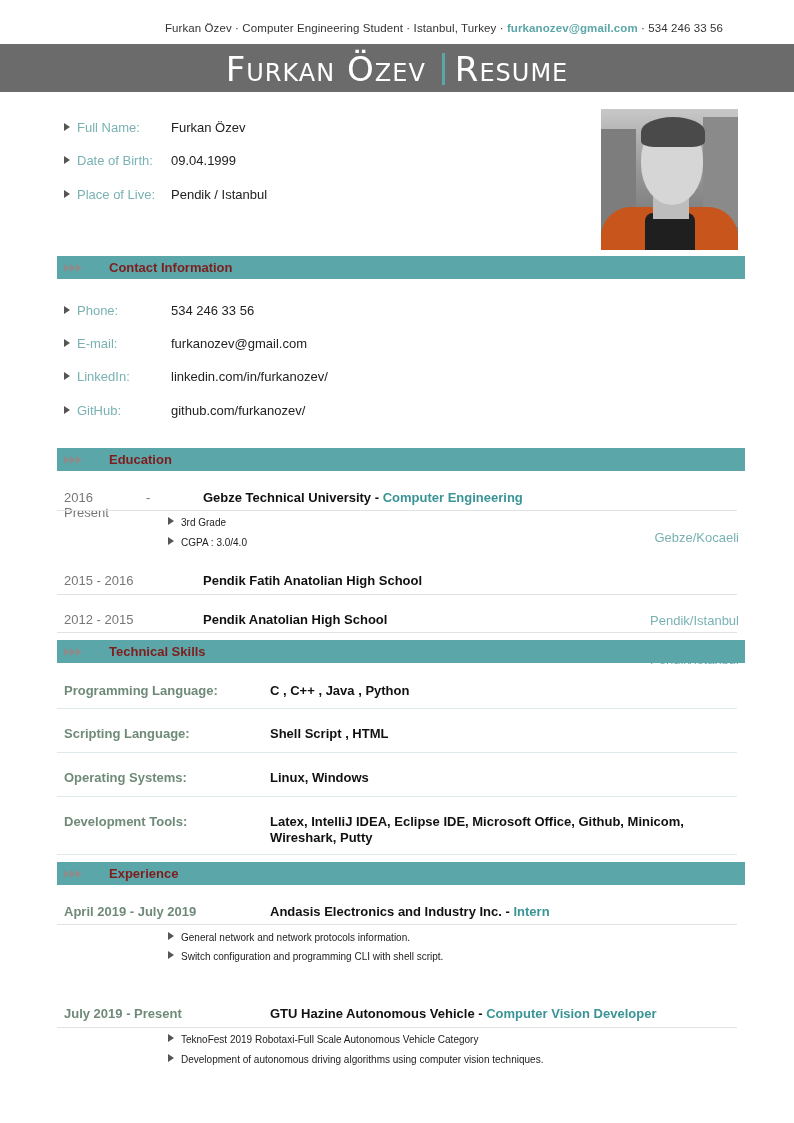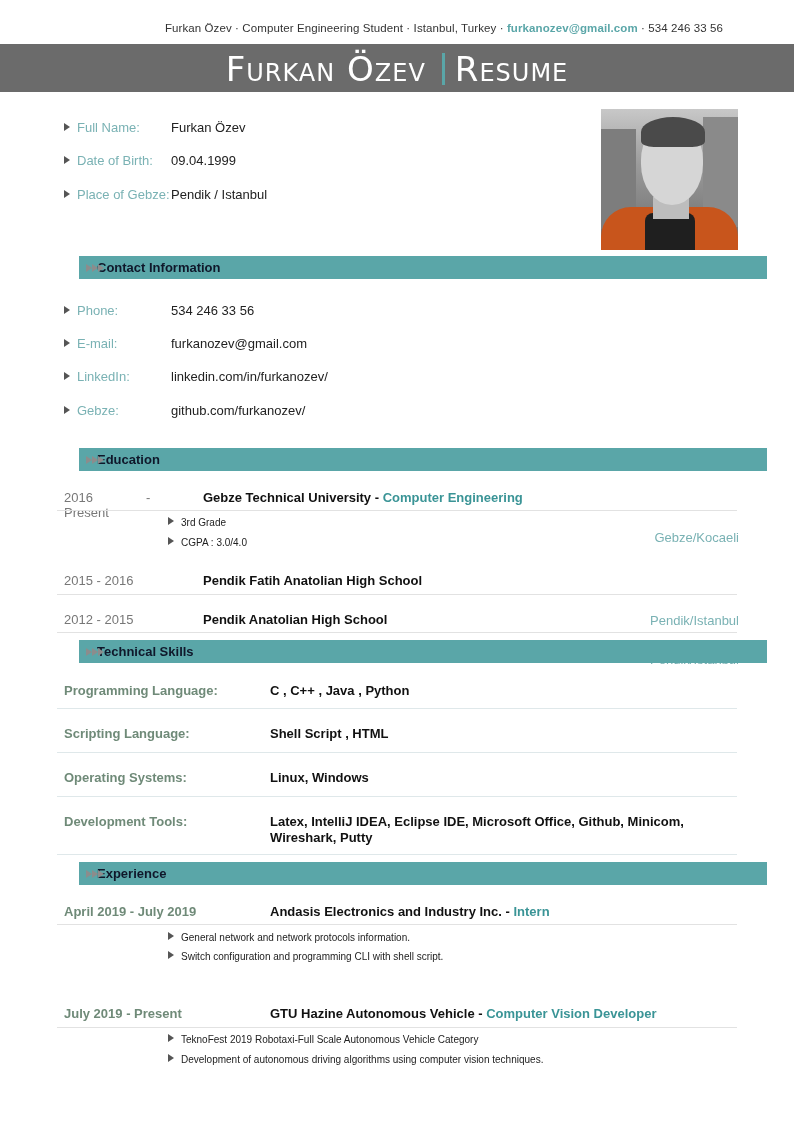--- a/index.html
+++ b/index.html
@@ -21,21 +21,21 @@
 
     .photo { position: absolute; left: 601px; top: 109px; width: 137px; height: 141px; overflow: hidden; background: linear-gradient(180deg, #c8c8c8 0%, #9a9a9a 40%, #6a6a6a 100%); }
     .photo .bld1 { position: absolute; left: 0; top: 20px; width: 35px; height: 100px; background: #7d7d7d; }
     .photo .bld2 { position: absolute; right: 0; top: 8px; width: 35px; height: 110px; background: #8a8a8a; }
     .photo .head { position: absolute; left: 40px; top: 14px; width: 62px; height: 82px; border-radius: 45% 45% 50% 50%; background: #d6d6d6; }
     .photo .hair { position: absolute; left: 40px; top: 8px; width: 64px; height: 30px; border-radius: 50% 50% 20% 20%; background: #4a4a4a; }
     .photo .neck { position: absolute; left: 52px; top: 88px; width: 36px; height: 22px; background: #bdbdbd; }
     .photo .jacket { position: absolute; left: 0; top: 98px; width: 137px; height: 50px; background: #c8551c; border-radius: 30px 30px 0 0; }
     .photo .shirt { position: absolute; left: 44px; top: 104px; width: 50px; height: 40px; background: #1f1f1f; border-radius: 8px 8px 0 0; }
 
-    .section { position: absolute; left: 57px; width: 688px; height: 23px; background: #5aa6a8; color: #0f172a; font-weight: bold; font-size: 13px; line-height: 23px; padding-left: 18px; margin-left: 22px; }
+    .section { position: absolute; left: 57px; width: 688px; height: 23px; background: #5aa6a8; color: #7f1d1d; font-weight: bold; font-size: 13px; line-height: 23px; padding-left: 52px; }
     .section .chev { position: absolute; left: 7px; top: 8px; width: 22px; height: 8px; }
     .section .chev i { position: absolute; top: 0; width: 0; height: 0; border-top: 4px solid transparent; border-bottom: 4px solid transparent; border-left: 6px solid #8c8c8c; }
 
     .edu-row { position: absolute; left: 57px; width: 680px; font-size: 13px; }
     .edu-row .year { position: absolute; left: 7px; top: 0; color: #777; }
     .edu-row .title { position: absolute; left: 102px; top: 0; font-weight: bold; color: #111; white-space: nowrap; margin-left: 44px; }
     .edu-row .title .accent { color: #3a9496; }
     .edu-row .loc { position: absolute; right: -2px; top: 0; color: #7ab2b4; margin-top: 40px; }
     .edu-row .rule { position: absolute; left: 0; width: 680px; height: 1px; background: #e2e2e2; }
 
@@ -65,21 +65,21 @@
 
 <div class="info-row" style="top:120px">
   <span class="lbl"><span class="bullet"></span><span>Full Name:</span></span>
   <span class="val">Furkan Özev</span>
 </div>
 <div class="info-row" style="top:153px">
   <span class="lbl"><span class="bullet"></span><span>Date of Birth:</span></span>
   <span class="val">09.04.1999</span>
 </div>
 <div class="info-row" style="top:187px">
-  <span class="lbl"><span class="bullet"></span><span>Place of Gebze:</span></span>
+  <span class="lbl"><span class="bullet"></span><span>Place of Live:</span></span>
   <span class="val">Pendik / Istanbul</span>
 </div>
 
 <div class="photo">
   <div class="bld1"></div>
     <div class="bld2"></div>
   <div class="jacket"></div>
     <div class="shirt"></div>
   <div class="neck"></div>
     <div class="head"></div>
@@ -100,21 +100,21 @@
 </div>
 <div class="info-row" style="top:336px">
   <span class="lbl"><span class="bullet"></span><span>E-mail:</span></span>
   <span class="val">furkanozev@gmail.com</span>
 </div>
 <div class="info-row" style="top:369px">
   <span class="lbl"><span class="bullet"></span><span>LinkedIn:</span></span>
   <span class="val">linkedin.com/in/furkanozev/</span>
 </div>
 <div class="info-row" style="top:403px">
-  <span class="lbl"><span class="bullet"></span><span>Gebze:</span></span>
+  <span class="lbl"><span class="bullet"></span><span>GitHub:</span></span>
   <span class="val">github.com/furkanozev/</span>
 </div>
 
 <div class="section" style="top:448px">
   <span class="chev">
       <i style="left:0"></i>
       <i style="left:6px"></i>
       <i style="left:12px"></i>
     </span>
   <span>Education</span>

